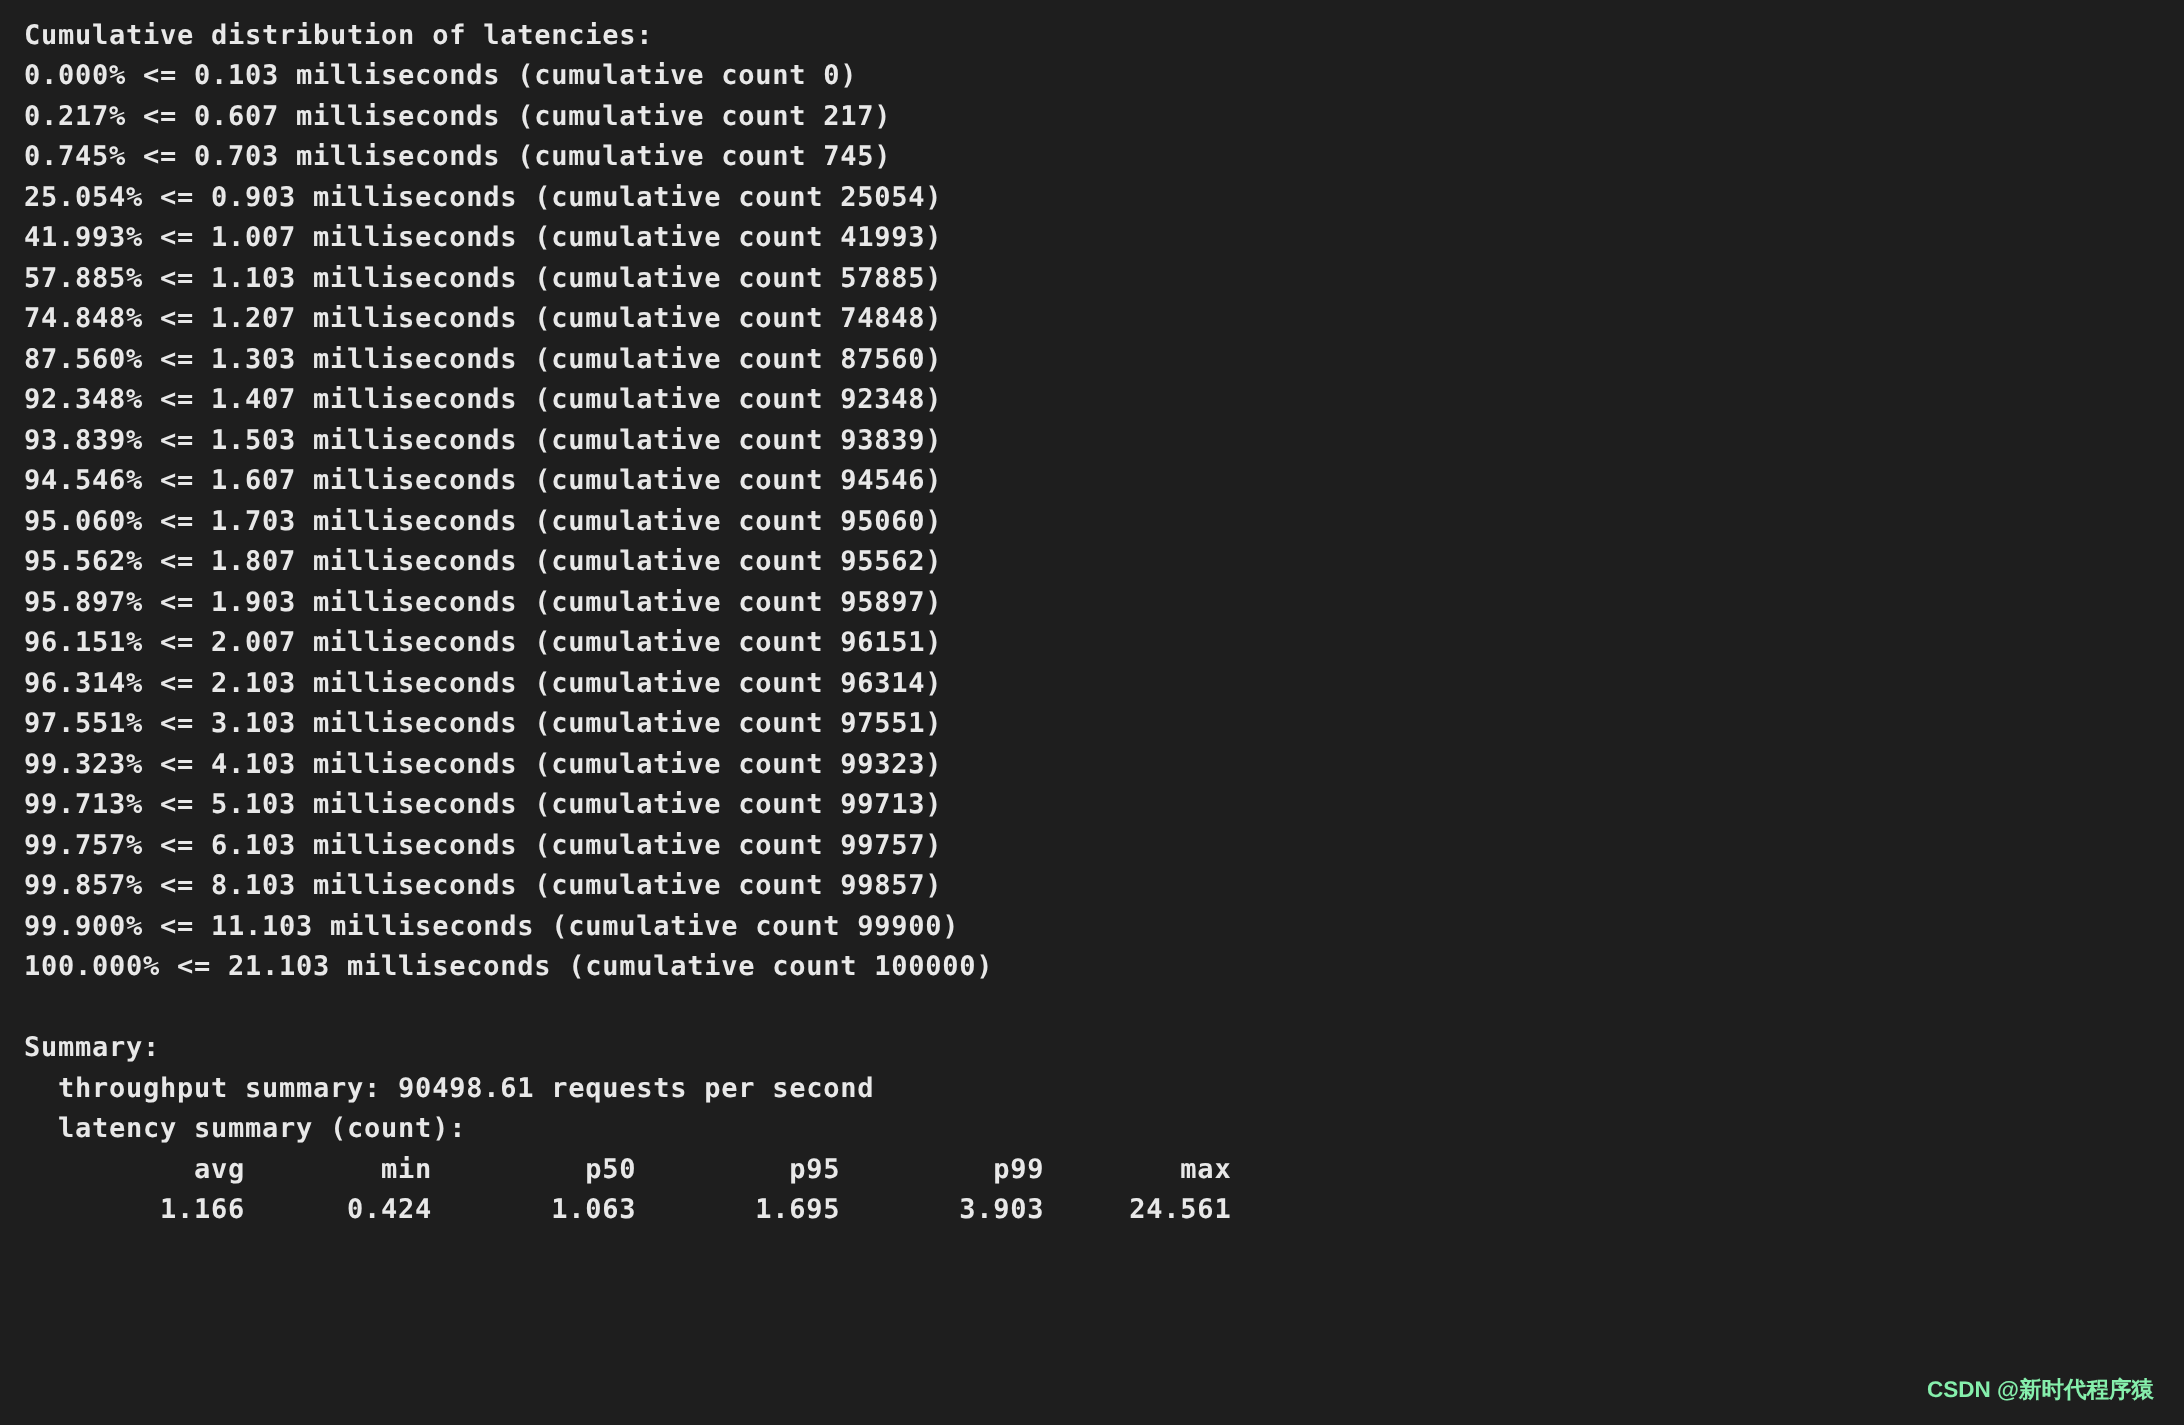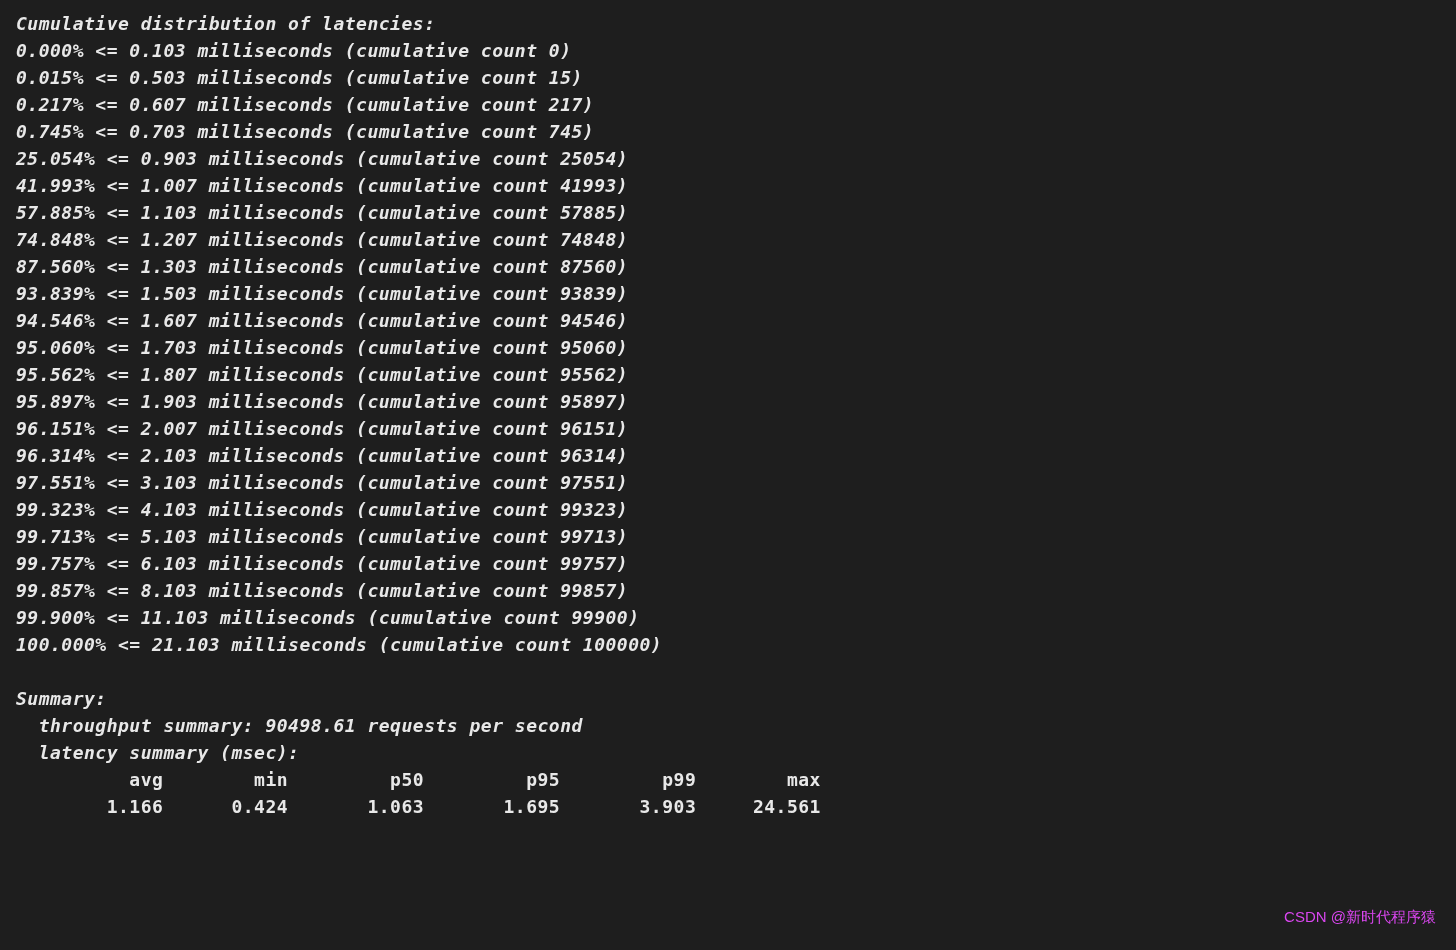--- a/index.html
+++ b/index.html
@@ -16,67 +16,66 @@
       line-height: 1.5;
       padding: 10px 16px;
       width: 1456px;
       height: 950px;
       overflow: hidden;
       position: relative;
     }
     .terminal-line {
       white-space: pre;
       letter-spacing: 0.5px;
-      font-style: italic;
     }
     .watermark {
       position: absolute;
-      bottom: 22px;
+      bottom: 12px;
       right: 20px;
-      color: #d946ef;
+      color: #86efac;
       font-size: 15px;
-      font-weight: normal;
+      font-weight: bold;
       font-family: -apple-system, sans-serif;
     }
     .summary-table {
       white-space: pre;
       letter-spacing: 0.5px;
     }
   </style>
 </head>
 <body>
 
 <div>
   <div class="terminal-line">Cumulative distribution of latencies:</div>
   <div id="dist-container">
       <div class="terminal-line">0.000% &lt;= 0.103 milliseconds (cumulative count 0)</div>
-      <div class="terminal-line">0.015% &lt;= 0.503 milliseconds (cumulative count 15)</div>
       <div class="terminal-line">0.217% &lt;= 0.607 milliseconds (cumulative count 217)</div>
       <div class="terminal-line">0.745% &lt;= 0.703 milliseconds (cumulative count 745)</div>
       <div class="terminal-line">25.054% &lt;= 0.903 milliseconds (cumulative count 25054)</div>
       <div class="terminal-line">41.993% &lt;= 1.007 milliseconds (cumulative count 41993)</div>
       <div class="terminal-line">57.885% &lt;= 1.103 milliseconds (cumulative count 57885)</div>
       <div class="terminal-line">74.848% &lt;= 1.207 milliseconds (cumulative count 74848)</div>
       <div class="terminal-line">87.560% &lt;= 1.303 milliseconds (cumulative count 87560)</div>
+      <div class="terminal-line">92.348% &lt;= 1.407 milliseconds (cumulative count 92348)</div>
       <div class="terminal-line">93.839% &lt;= 1.503 milliseconds (cumulative count 93839)</div>
       <div class="terminal-line">94.546% &lt;= 1.607 milliseconds (cumulative count 94546)</div>
       <div class="terminal-line">95.060% &lt;= 1.703 milliseconds (cumulative count 95060)</div>
       <div class="terminal-line">95.562% &lt;= 1.807 milliseconds (cumulative count 95562)</div>
       <div class="terminal-line">95.897% &lt;= 1.903 milliseconds (cumulative count 95897)</div>
       <div class="terminal-line">96.151% &lt;= 2.007 milliseconds (cumulative count 96151)</div>
       <div class="terminal-line">96.314% &lt;= 2.103 milliseconds (cumulative count 96314)</div>
       <div class="terminal-line">97.551% &lt;= 3.103 milliseconds (cumulative count 97551)</div>
       <div class="terminal-line">99.323% &lt;= 4.103 milliseconds (cumulative count 99323)</div>
       <div class="terminal-line">99.713% &lt;= 5.103 milliseconds (cumulative count 99713)</div>
       <div class="terminal-line">99.757% &lt;= 6.103 milliseconds (cumulative count 99757)</div>
       <div class="terminal-line">99.857% &lt;= 8.103 milliseconds (cumulative count 99857)</div>
       <div class="terminal-line">99.900% &lt;= 11.103 milliseconds (cumulative count 99900)</div>
       <div class="terminal-line">100.000% &lt;= 21.103 milliseconds (cumulative count 100000)</div>
     </div>
   <div class="terminal-line"> </div>
   <div class="terminal-line">Summary:</div>
   <div class="terminal-line">  throughput summary: 90498.61 requests per second</div>
-  <div class="terminal-line">  latency summary (msec):</div>
+  <div class="terminal-line">  latency summary (count):</div>
   <div class="summary-table" id="summary-headers">          avg        min         p50         p95         p99        max</div>
   <div class="summary-table" id="summary-values">        1.166      0.424       1.063       1.695       3.903     24.561</div>
 </div>
 
 <div class="watermark">CSDN @新时代程序猿</div>
 
 </body></html>

